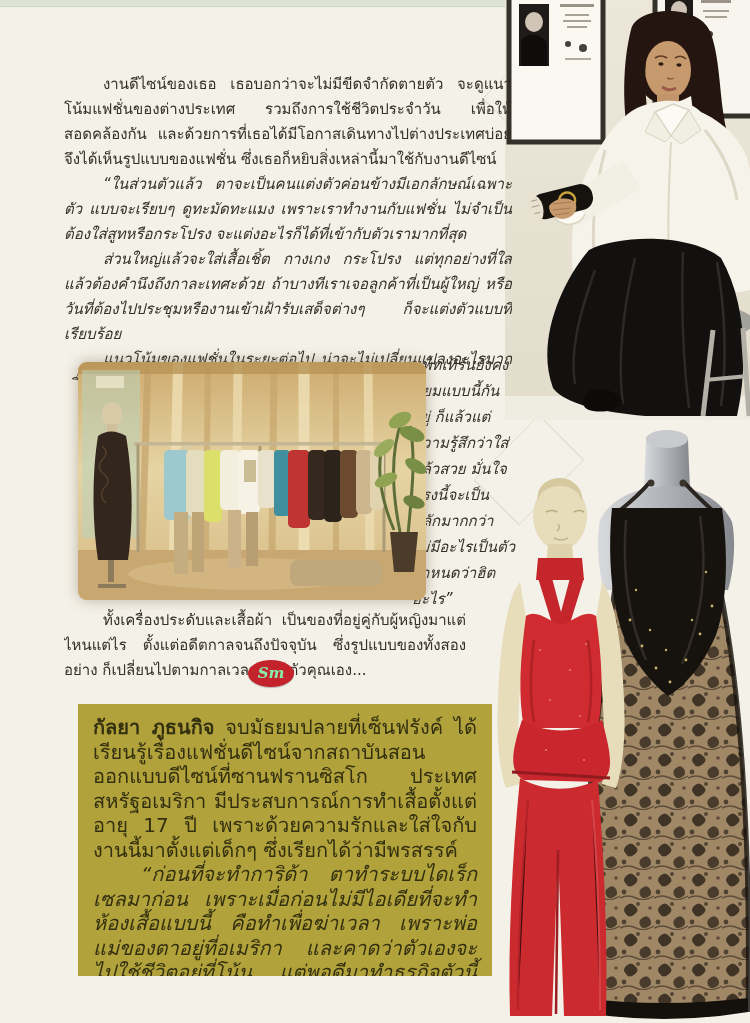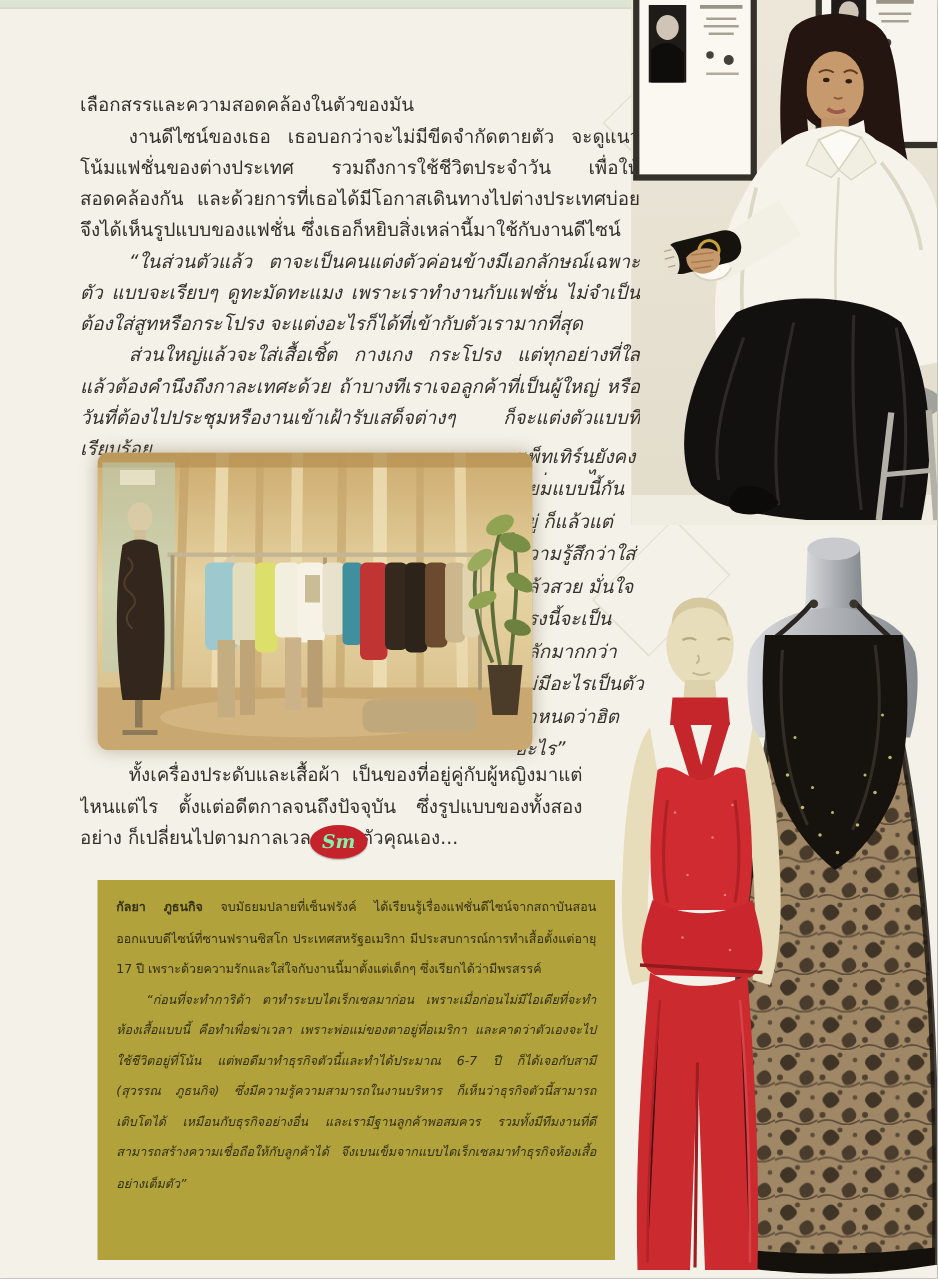--- a/index.html
+++ b/index.html
@@ -42,26 +42,26 @@
     width:46px;height:27px;border-radius:50%;
     background:#c4232b;
     color:#86efac;
     font-family:"DejaVu Serif",serif;
     font-style:italic;font-weight:bold;
     font-size:15px;line-height:26px;text-align:center;
     box-shadow:0 1px 1px rgba(0,0,0,.25);
   }
   
   .bio-box{
-    position:absolute;left:78px;top:704px;width:414px;height:304px;
+    position:absolute;left:78px;top:704px;width:414px;height:272px;
     background:#b2a23c;
     box-sizing:border-box;
     padding:11px 15px;
     color:#33300f;
-    font-size:10px;line-height:24.5px;
+    font-size:20px;line-height:24.5px;
     text-align:justify;
     overflow:hidden;
   }
   .bio-box p{margin:0;}
   .bio-box .bio-quote{text-indent:2.4em;font-style:italic;}
   .bio-box .bio-name{font-weight:bold;}
   
   .photo{position:absolute;overflow:hidden;}
   .photo-portrait{left:505px;top:0;width:245px;height:420px;background:#e9e4d6;}
   .photo-boutique{
@@ -172,21 +172,20 @@
         <path d="M86 390 C78 396 74 406 84 410 C98 414 112 410 118 402 C112 392 98 386 86 390 Z" fill="#0d0b0a"></path>
       </g>
 
       <path d="M208 330 L198 416" stroke="#b3b0a7" stroke-width="5"></path>
       <path d="M238 328 L244 416" stroke="#b3b0a7" stroke-width="5"></path>
       <path d="M200 380 L243 376" stroke="#b3b0a7" stroke-width="4"></path>
     </svg>
   </div>
 
   <div class="body-text main-block">
-    <p class="no-indent">เลือกสรรและความสอดคล้องในตัวของมัน</p>
     <p>งานดีไซน์ของเธอ เธอบอกว่าจะไม่มีขีดจำกัดตายตัว จะดูแนวโน้มแฟชั่นของต่างประเทศ รวมถึงการใช้ชีวิตประจำวัน เพื่อให้สอดคล้องกัน และด้วยการที่เธอได้มีโอกาสเดินทางไปต่างประเทศบ่อย จึงได้เห็นรูปแบบของแฟชั่น ซึ่งเธอก็หยิบสิ่งเหล่านี้มาใช้กับงานดีไซน์</p>
     <p class="italic">“ในส่วนตัวแล้ว ตาจะเป็นคนแต่งตัวค่อนข้างมีเอกลักษณ์เฉพาะตัว แบบจะเรียบๆ ดูทะมัดทะแมง เพราะเราทำงานกับแฟชั่น ไม่จำเป็นต้องใส่สูทหรือกระโปรง จะแต่งอะไรก็ได้ที่เข้ากับตัวเรามากที่สุด</p>
     <p class="italic">ส่วนใหญ่แล้วจะใส่เสื้อเชิ้ต กางเกง กระโปรง แต่ทุกอย่างที่ใส่แล้วต้องคำนึงถึงกาละเทศะด้วย ถ้าบางทีเราเจอลูกค้าที่เป็นผู้ใหญ่ หรือวันที่ต้องไปประชุมหรืองานเข้าเฝ้ารับเสด็จต่างๆ ก็จะแต่งตัวแบบที่เรียบร้อย</p>
     <p class="italic">แนวโน้มของแฟชั่นในระยะต่อไป น่าจะไม่เปลี่ยนแปลงอะไรมาก เรื่องของ</p>
   </div>
 
   <div class="body-text side-column">แพ็ทเทิร์นยังคงนิยมแบบนี้กันอยู่ ก็แล้วแต่ความรู้สึกว่าใส่แล้วสวย มั่นใจ ตรงนี้จะเป็นหลักมากกว่า ไม่มีอะไรเป็นตัวกำหนดว่าฮิตอะไร”</div>
 
   <div class="photo photo-boutique">
     <svg width="348" height="238" viewBox="0 0 348 238">

